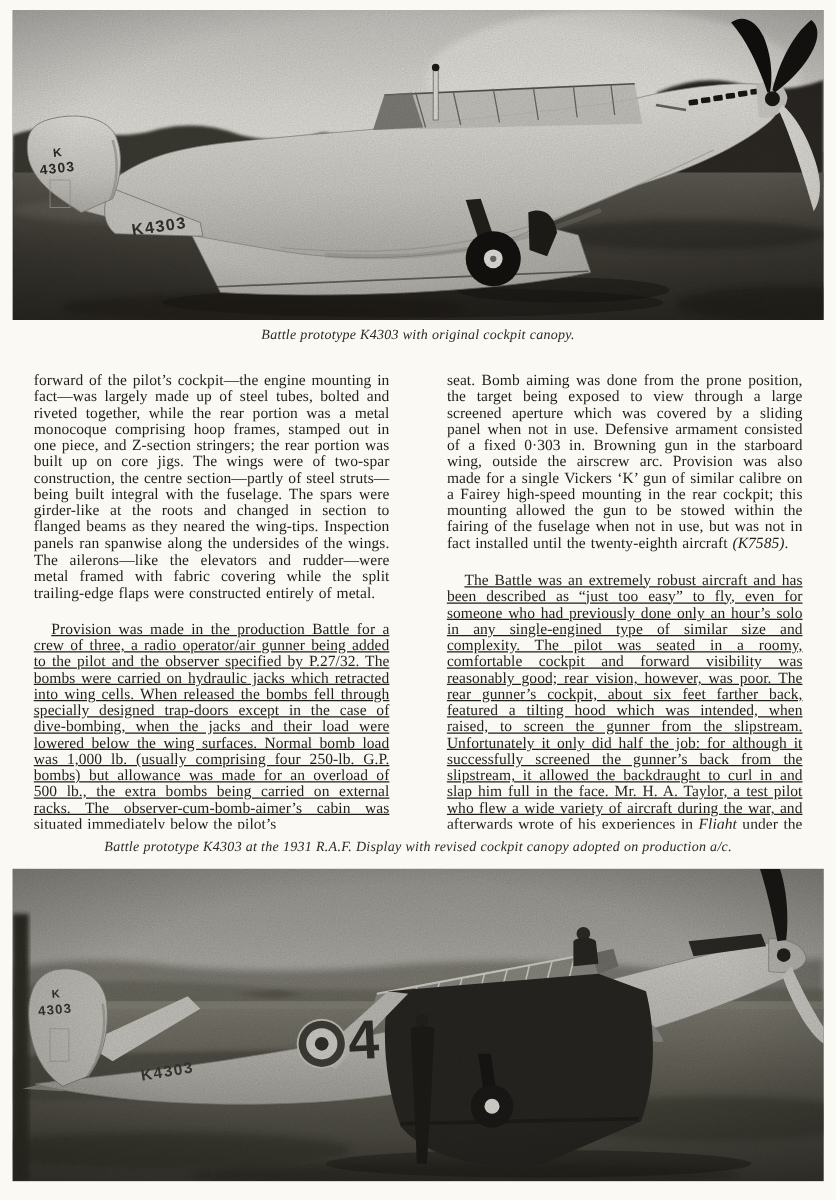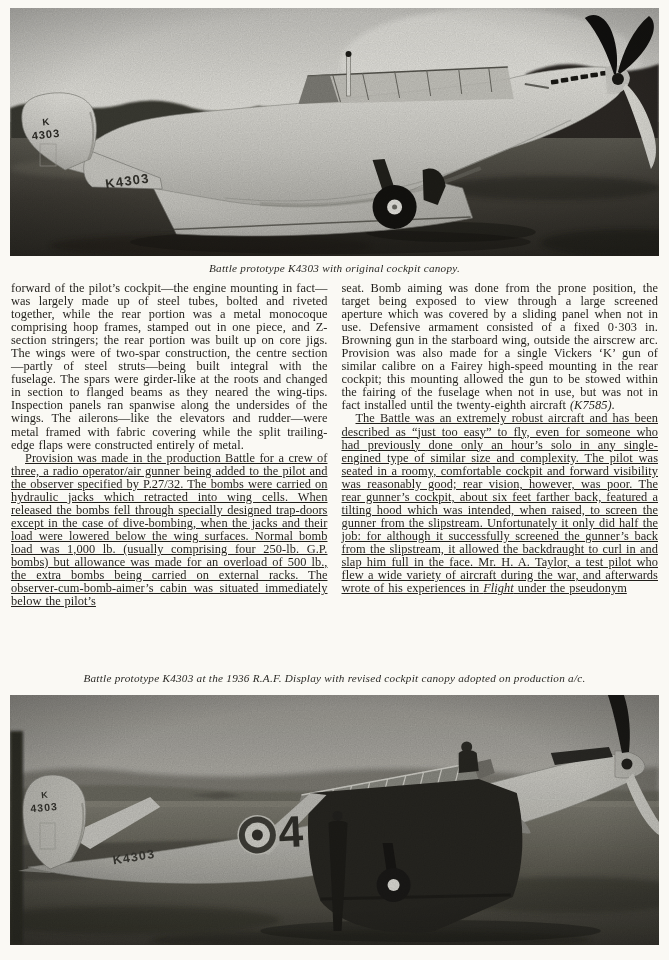--- a/index.html
+++ b/index.html
@@ -11,21 +11,21 @@
   .photo svg{display:block;width:100%;height:100%;}
   .photo-top{height:248px;}
   .photo-bottom{height:250px;}
   .caption{font-style:italic;font-size:11.2px;line-height:13px;text-align:center;
            color:#2a2925;letter-spacing:.25px;white-space:nowrap;}
   .caption-top{margin:6px 0 7px 0;}
   .caption-bottom{margin:9px 0 10px 0;}
   .columns{display:flex;gap:14px;height:381px;overflow:hidden;padding:0 1px;}
   .col{width:317px;font-size:12.4px;line-height:13.05px;text-align:justify;
        letter-spacing:.05px;word-spacing:.06em;color:#211f1b;}
-  .col p{margin:0;}
+  .col p{margin:16px;}
   .col p.indent{text-indent:14px;text-decoration:underline;}
   .mk{font-family:"Liberation Sans",sans-serif;font-weight:700;}
 </style>
 </head>
 <body>
 
 <div class="page">
 
   <figure class="photo photo-top">
     <svg viewBox="0 0 648 248" preserveAspectRatio="none">
@@ -161,21 +161,21 @@
     <div class="col">
       <p>forward of the pilot’s cockpit—the engine mounting in fact—was largely made up of steel tubes, bolted and riveted together, while the rear portion was a metal monocoque comprising hoop frames, stamped out in one piece, and Z-section stringers; the rear portion was built up on core jigs. The wings were of two-spar construction, the centre section—partly of steel struts—being built integral with the fuselage. The spars were girder-like at the roots and changed in section to flanged beams as they neared the wing-tips. Inspection panels ran spanwise along the undersides of the wings. The ailerons—like the elevators and rudder—were metal framed with fabric covering while the split trailing-edge flaps were constructed entirely of metal.</p>
       <p class="indent">Provision was made in the production Battle for a crew of three, a radio operator/air gunner being added to the pilot and the observer specified by P.27/32. The bombs were carried on hydraulic jacks which retracted into wing cells. When released the bombs fell through specially designed trap-doors except in the case of dive-bombing, when the jacks and their load were lowered below the wing surfaces. Normal bomb load was 1,000 lb. (usually comprising four 250-lb. G.P. bombs) but allowance was made for an overload of 500 lb., the extra bombs being carried on external racks. The observer-cum-bomb-aimer’s cabin was situated immediately below the pilot’s</p>
     </div>
     <div class="col">
       <p><span>seat. Bomb aiming was done from the prone position, the target being exposed to view through a large screened aperture which was covered by a sliding panel when not in use. Defensive armament consisted of a fixed 0·303 in. Browning gun in the starboard wing, outside the airscrew arc. Provision was also made for a single Vickers ‘K’ gun of similar calibre on a Fairey high-speed mounting in the rear cockpit; this mounting allowed the gun to be stowed within the fairing of the fuselage when not in use, but was not in fact installed until the twenty-eighth aircraft </span><i>(K7585)</i><span>.</span></p>
       <p class="indent"><span>The Battle was an extremely robust aircraft and has been described as “just too easy” to fly, even for someone who had previously done only an hour’s solo in any single-engined type of similar size and complexity. The pilot was seated in a roomy, comfortable cockpit and forward visibility was reasonably good; rear vision, however, was poor. The rear gunner’s cockpit, about six feet farther back, featured a tilting hood which was intended, when raised, to screen the gunner from the slipstream. Unfortunately it only did half the job: for although it successfully screened the gunner’s back from the slipstream, it allowed the backdraught to curl in and slap him full in the face. Mr. H. A. Taylor, a test pilot who flew a wide variety of aircraft during the war, and afterwards wrote of his experiences in </span><i>Flight</i><span> under the pseudonym</span></p>
     </div>
   </div>
 
-  <figcaption class="caption caption-bottom">Battle prototype K4303 at the 1936 R.A.F. Display with revised cockpit canopy adopted on production a/c.</figcaption>
+  <figcaption class="caption caption-bottom">Battle prototype K4303 at the 1931 R.A.F. Display with revised cockpit canopy adopted on production a/c.</figcaption>
 
   <figure class="photo photo-bottom">
     <svg viewBox="0 0 648 250" preserveAspectRatio="none">
       <defs>
         <linearGradient id="skyB" x1="0" y1="0" x2="0" y2="1">
           <stop offset="0" stop-color="#9d9b95"></stop>
             <stop offset=".6" stop-color="#b2b0aa"></stop>
             <stop offset="1" stop-color="#bbb9b2"></stop>
         </linearGradient>
         <linearGradient id="grassB" x1="0" y1="0" x2="0" y2="1">

